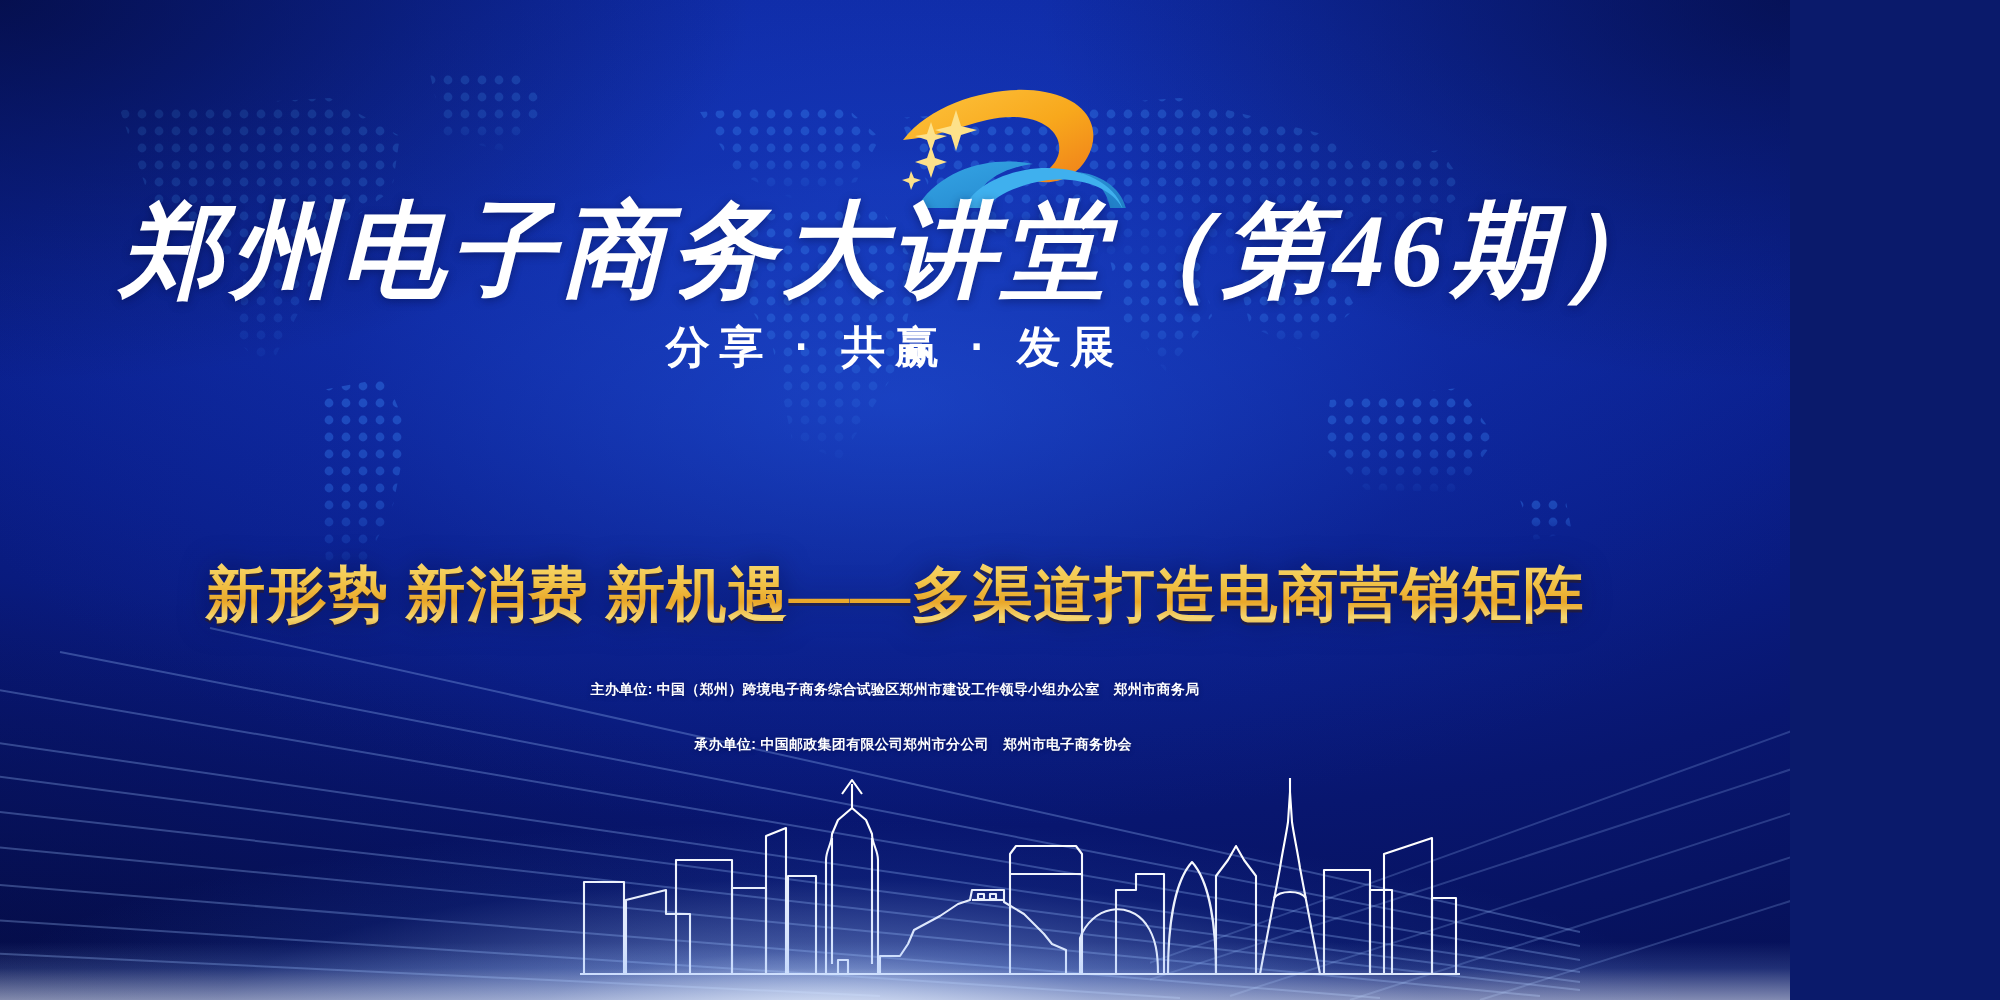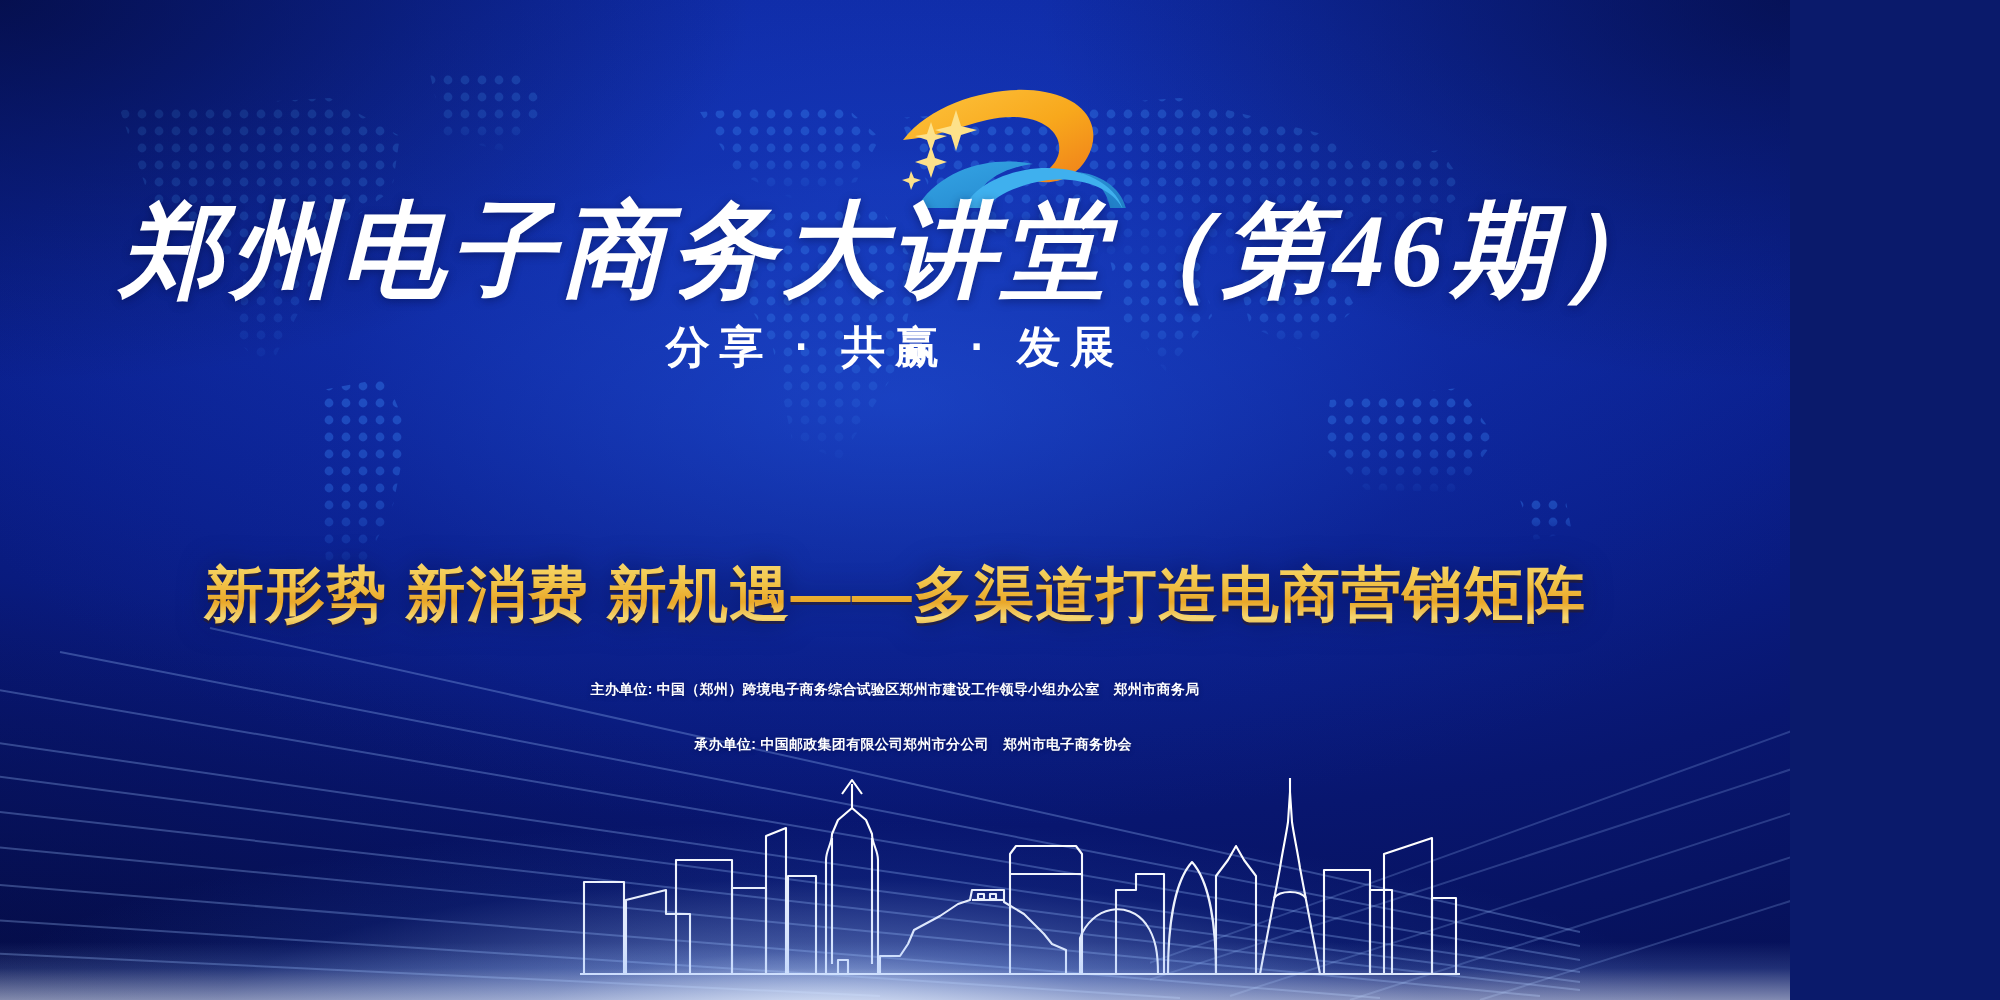--- a/index.html
+++ b/index.html
@@ -61,20 +61,21 @@
     font-size:44px;font-weight:700;color:#ffffff;letter-spacing:.22em;
     white-space:nowrap;
   }
   .headline{
     position:absolute;left:0;right:0;top:555px;text-align:center;
     font-size:60px;font-weight:700;letter-spacing:.02em;white-space:nowrap;
     background:linear-gradient(180deg,#f7dc7a 0%,#f3c84e 30%,#e9a729 58%,#f5d773 78%,#d58f17 100%);
     -webkit-background-clip:text;background-clip:text;
     color:transparent;-webkit-text-fill-color:transparent;
     filter:drop-shadow(0 3px 0 rgba(60,30,0,.45)) drop-shadow(0 0 14px rgba(0,10,70,.55));
+    font-family:Liberation Serif, serif;
   }
   .org{
     position:absolute;left:0;right:0;text-align:center;color:#ffffff;
     font-size:14px;font-weight:700;letter-spacing:.02em;white-space:nowrap;
     text-shadow:0 1px 4px rgba(0,10,60,.5);
   }
   .org1{top:681px;}
   .org2{top:736px;margin-left:36px;}
   
   .wechat{

